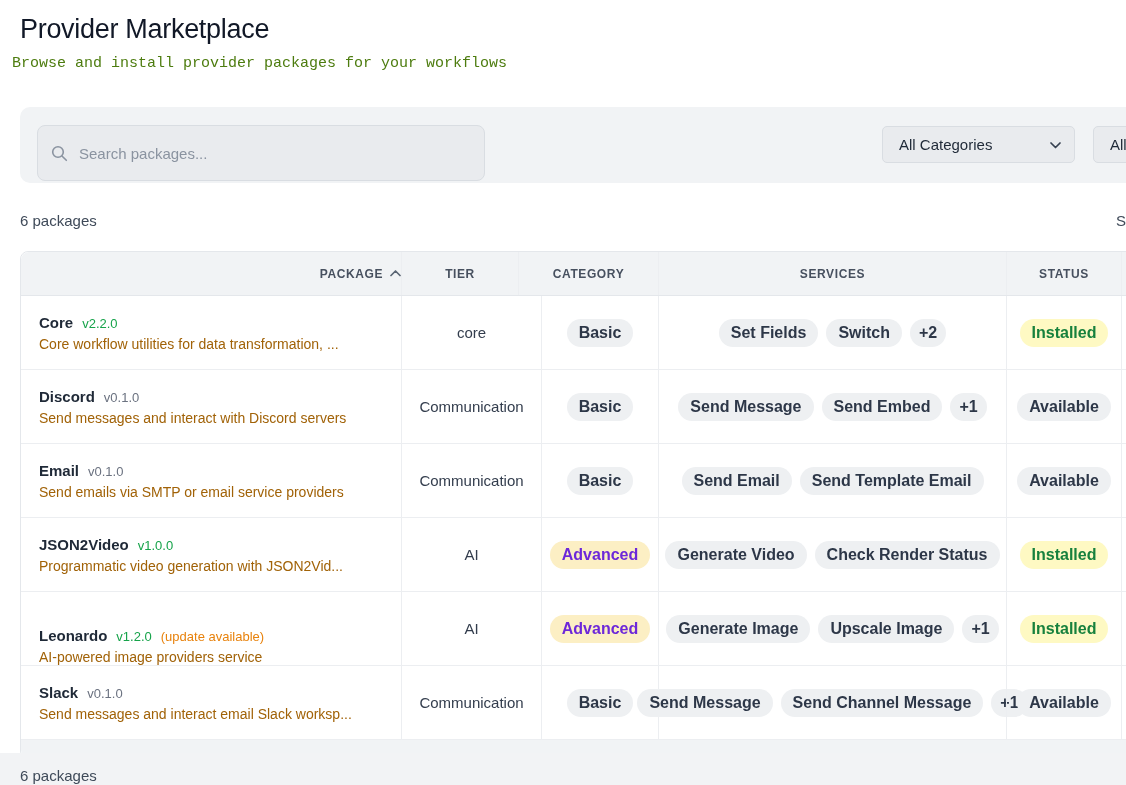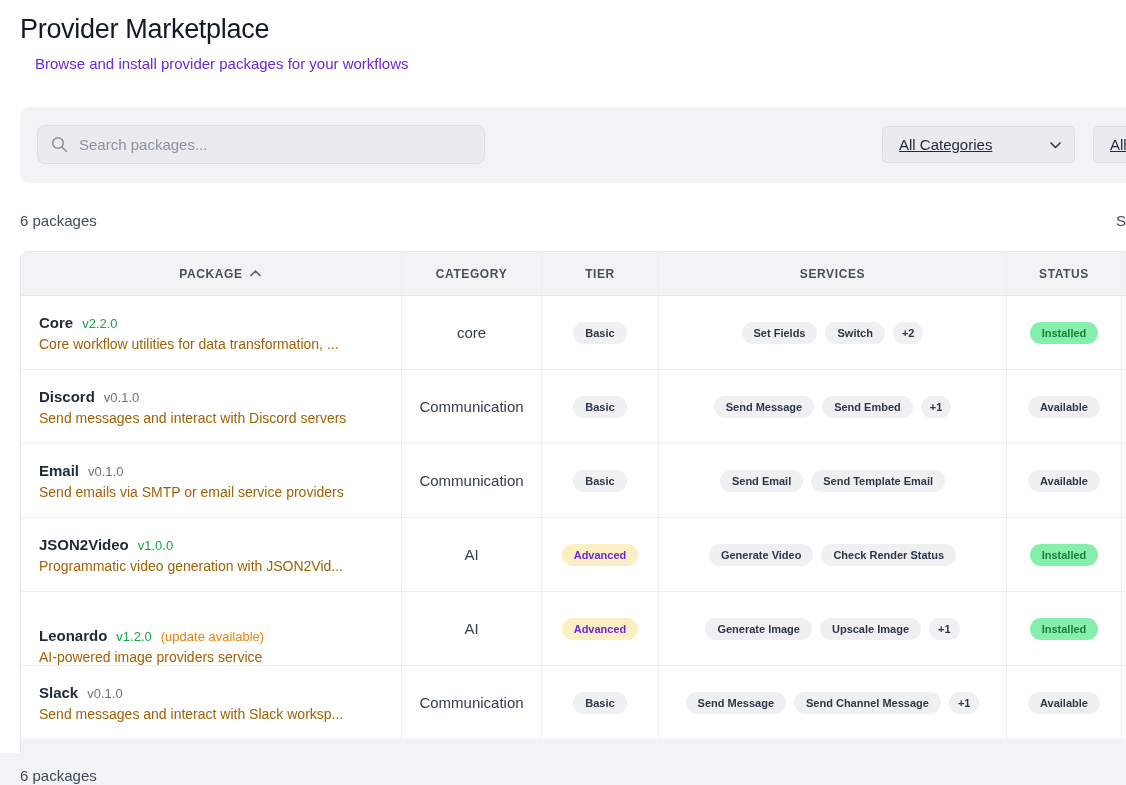--- a/index.html
+++ b/index.html
@@ -2,62 +2,62 @@
 <html><head>
 <meta charset="utf-8">
 <style>
   html,body{margin:0;padding:0;background:#fff;}
   .viewport{
     position:relative;width:1126px;height:785px;overflow:hidden;background:#ffffff;
     font-family:"Liberation Sans","DejaVu Sans",sans-serif;color:#1f2937;
   }
   
   .page-title{position:absolute;left:20px;top:14px;font-size:27px;font-weight:400;color:#111827;letter-spacing:-0.3px;}
-  .page-subtitle{position:absolute;left:35px;top:55px;font-size:15px;color:#6d28d9;}
+  .page-subtitle{position:absolute;left:12px;top:55px;font-size:15px;color:#4d7c0f;font-family:Liberation Mono, monospace;}
   
   .filter-panel{position:absolute;left:20px;top:107px;width:1140px;height:76px;background:#f1f3f5;border-radius:10px;}
-  .search-box{position:absolute;left:17px;top:18px;width:448px;height:39px;background:#e9ebee;border:1px solid #d9dde2;border-radius:8px;box-sizing:border-box;display:flex;align-items:center;}
+  .search-box{position:absolute;left:17px;top:18px;width:448px;height:56px;background:#e9ebee;border:1px solid #d9dde2;border-radius:8px;box-sizing:border-box;display:flex;align-items:center;}
   .search-box svg{margin-left:13px;flex:0 0 auto;}
   .search-input{border:none;outline:none;background:transparent;margin-left:9px;font-size:15px;color:#1f2937;width:380px;font-family:inherit;}
   .search-input::placeholder{color:#8a93a0;}
-  .select{position:absolute;top:19px;height:37px;background:#e9ebee;border:1px solid #d9dde2;border-radius:5px;box-sizing:border-box;display:flex;align-items:center;font-size:15px;color:#1f2937;cursor:default;text-decoration:underline;}
+  .select{position:absolute;top:19px;height:37px;background:#e9ebee;border:1px solid #d9dde2;border-radius:5px;box-sizing:border-box;display:flex;align-items:center;font-size:15px;color:#1f2937;cursor:default;}
   .select .sel-label{margin-left:16px;}
   .select .chev{position:absolute;right:13px;top:15px;}
   .select-categories{left:862px;width:193px;}
   .select-2{left:1073px;width:193px;}
   
   .count-top{position:absolute;left:20px;top:212px;font-size:15px;color:#3f4a59;}
   .sort-fragment{position:absolute;left:1116px;top:212px;font-size:15px;color:#3f4a59;white-space:nowrap;}
   
   .table-card{position:absolute;left:20px;top:251px;width:1140px;border:1px solid #e4e7eb;border-radius:8px;background:#fff;box-sizing:border-box;}
   .t-head{display:flex;height:43px;background:#f1f3f5;border-bottom:1px solid #e4e7eb;border-radius:8px 8px 0 0;align-items:center;}
   .th{font-size:12px;font-weight:700;letter-spacing:0.6px;color:#47505f;display:flex;align-items:center;justify-content:center;height:100%;box-sizing:border-box;}
   .t-row{display:flex;height:73px;border-bottom:1px solid #eceef1;align-items:stretch;}
   .t-row:last-of-type{border-bottom:1px solid #eceef1;}
   .cell{box-sizing:border-box;display:flex;align-items:center;justify-content:center;border-left:1px solid #eceef1;height:100%;}
   .c1{width:380px;border-left:none;justify-content:flex-start;}
   .c2{width:140px;}
   .c3{width:117px;}
   .c4{width:348px;}
   .c5{width:115px;}
   .c6{flex:1;}
-  .th.c1{justify-content:center;padding-left:18px;}
+  .th.c1{justify-content:flex-end;padding-left:18px;}
   .c-package{flex-direction:column;justify-content:center;align-items:flex-start;padding-left:18px;padding-right:14px;}
   .pkg-line{display:flex;align-items:baseline;gap:9px;}
   .pkg-name{font-size:15px;font-weight:700;color:#1f2937;}
   .pkg-ver{font-size:13px;font-weight:500;}
   .ver-green{color:#16a34a;}
   .ver-gray{color:#6b7280;}
   .ver-orange{color:#e8820c;margin-top:36px;}
   .pkg-desc{font-size:14px;color:#a16207;margin-top:5px;}
   .c-category{font-size:15px;color:#333d4d;}
-  .pill{display:inline-flex;align-items:center;background:#eef0f2;color:#2d3748;font-size:11px;font-weight:600;padding:5px 12px;border-radius:999px;white-space:nowrap;}
+  .pill{display:inline-flex;align-items:center;background:#eef0f2;color:#2d3748;font-size:16px;font-weight:600;padding:5px 12px;border-radius:999px;white-space:nowrap;}
   .pill-plus{padding:5px 9px;}
   .tier-advanced{background:#fcefc4;color:#6d28d9;}
-  .status-installed{background:#86efac;color:#17813d;}
+  .status-installed{background:#fef9c3;color:#17813d;}
   .svc-group{display:flex;gap:8px;justify-content:center;align-items:center;}
   .t-foot{height:18px;background:#f1f3f5;border-top:0;border-radius:0 0 8px 8px;border-top:0;}
   .t-foot{border-top:0;}
   
   .bottom-band{position:absolute;left:0;top:753px;width:1126px;height:32px;background:#f2f3f5;}
   .count-bottom{position:absolute;left:20px;top:14px;font-size:15px;color:#3f4a59;}
   .caret-up{margin-left:7px;}
 </style>
 </head>
 <body>
@@ -91,22 +91,22 @@
 
   <div class="table-card">
 
     <div class="t-head">
       <div class="th c1">
         <span>PACKAGE</span>
         <svg class="caret-up" width="11" height="7" viewBox="0 0 11 7">
             <polyline points="1,5.5 5.5,1 10,5.5" fill="none" stroke="#5b6574" stroke-width="1.7" stroke-linecap="round" stroke-linejoin="round"></polyline>
           </svg>
       </div>
+      <div class="th c3 cell">TIER</div>
       <div class="th c2 cell">CATEGORY</div>
-      <div class="th c3 cell">TIER</div>
       <div class="th c4 cell">SERVICES</div>
       <div class="th c5 cell">STATUS</div>
       <div class="th c6 cell"></div>
     </div>
 
     <div class="t-row">
       <div class="cell c1 c-package">
         <div class="pkg-line">
           <span class="pkg-name">Core</span>
           <span class="pkg-ver ver-green">v2.2.0</span>
@@ -228,21 +228,21 @@
         </div>
       <div class="cell c6"></div>
     </div>
 
     <div class="t-row">
       <div class="cell c1 c-package">
         <div class="pkg-line">
           <span class="pkg-name">Slack</span>
           <span class="pkg-ver ver-gray">v0.1.0</span>
         </div>
-        <div class="pkg-desc">Send messages and interact with Slack worksp...</div>
+        <div class="pkg-desc">Send messages and interact email Slack worksp...</div>
       </div>
       <div class="cell c2 c-category">Communication</div>
       <div class="cell c3">
           <span class="pill">Basic</span>
         </div>
       <div class="cell c4">
           <span class="svc-group">
         <span class="pill">Send Message</span>
         <span class="pill">Send Channel Message</span>
         <span class="pill pill-plus">+1</span>

